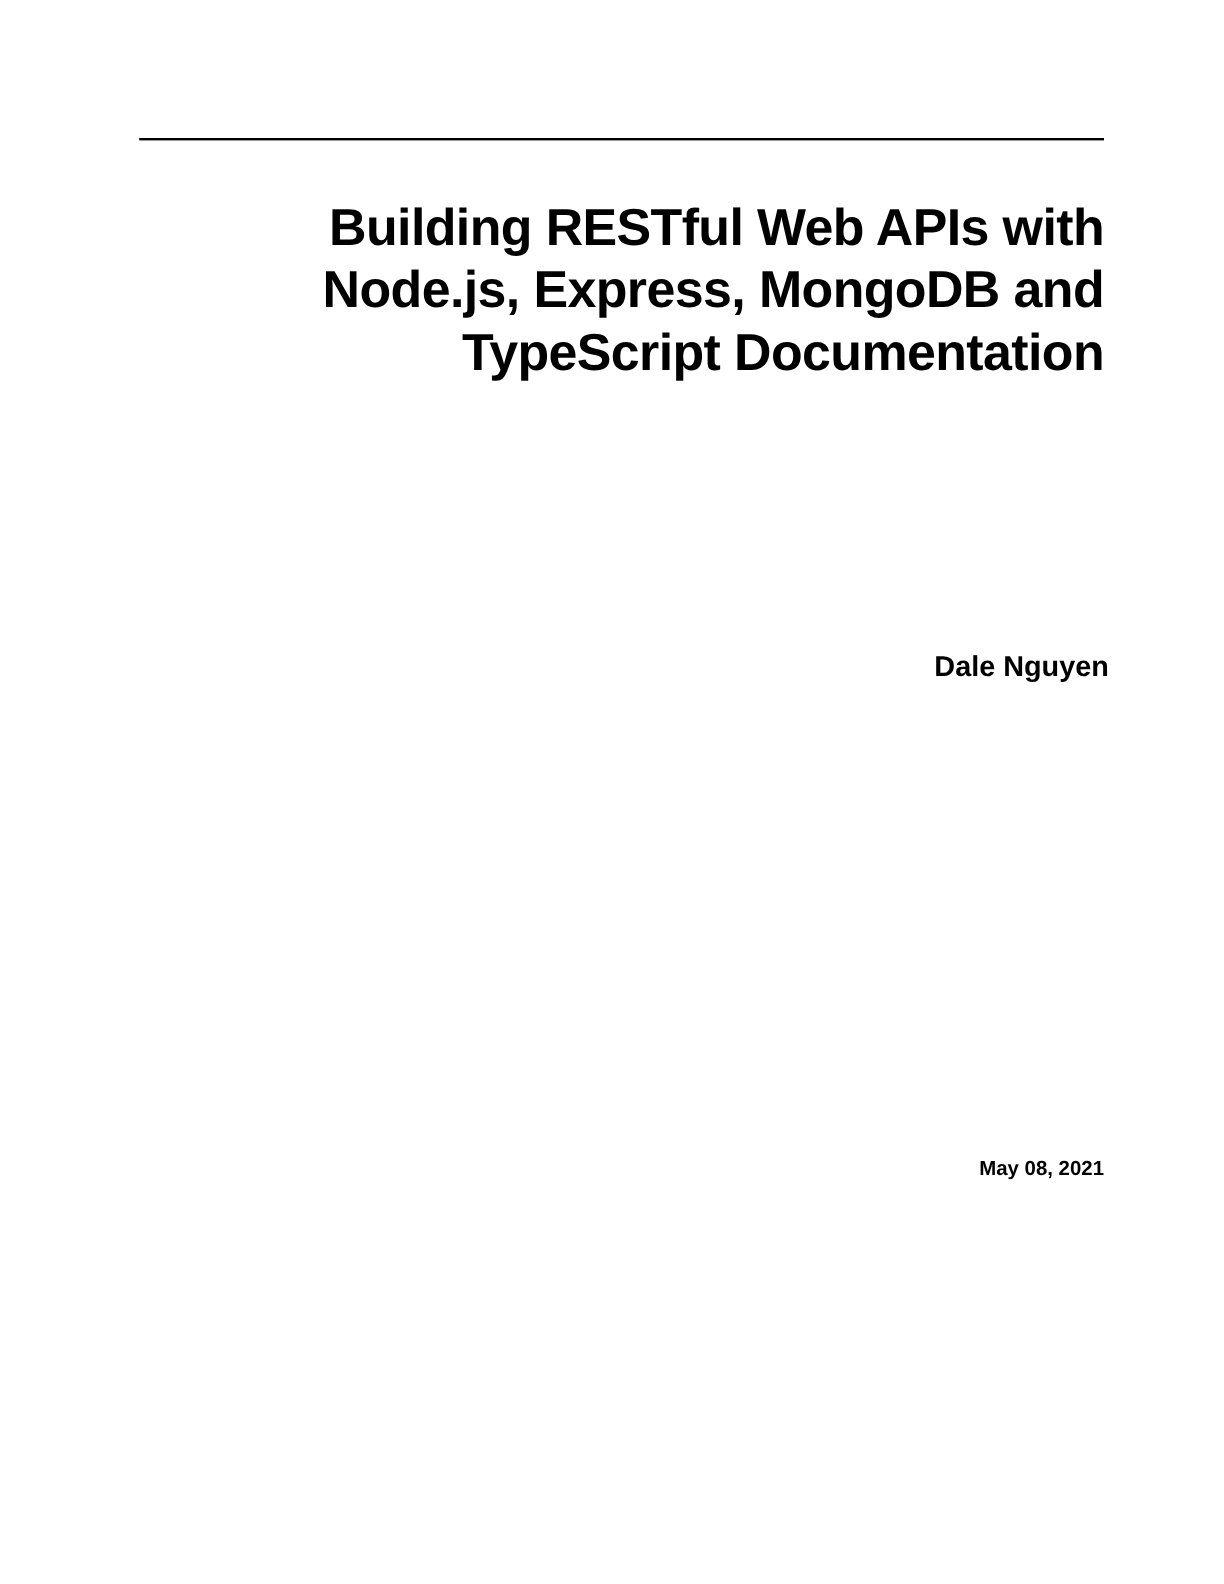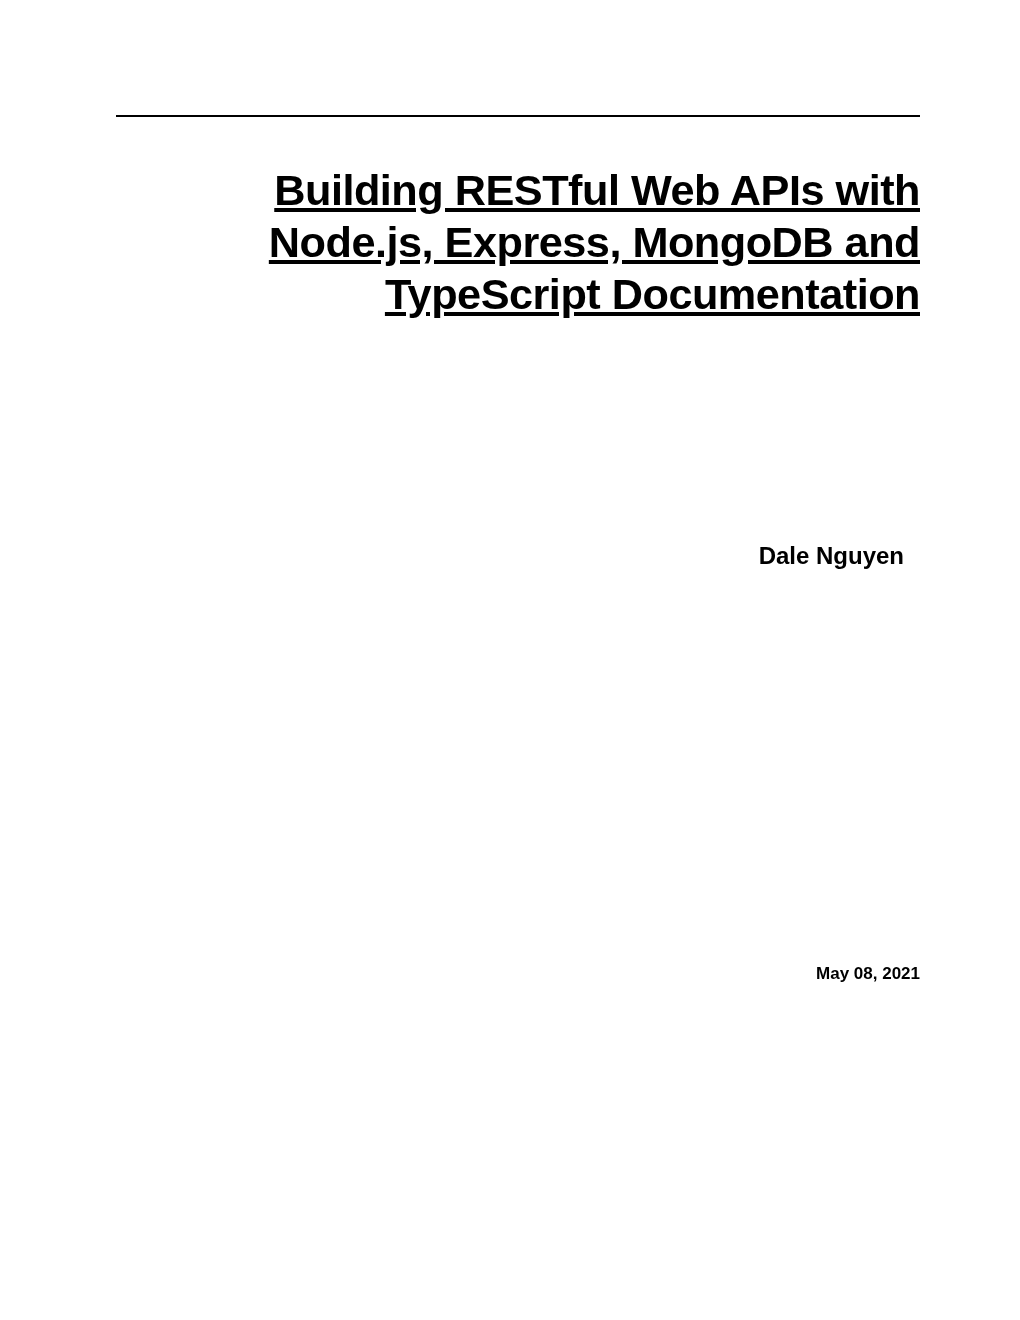--- a/index.html
+++ b/index.html
@@ -15,21 +15,20 @@
       color: #000000;
       position: relative;
     }
     .page {
       position: absolute;
       top: 0;
       left: 0;
       width: 1020px;
       height: 1320px;
       padding: 115px 100px 100px 116px;
-      text-decoration: underline;
     }
     .rule {
       border-top: 2px solid #000000;
       width: 100%;
       margin-bottom: 48px;
     }
     .title {
       font-size: 43.25px;
       font-weight: bold;
       text-align: right;
@@ -42,21 +41,21 @@
       font-weight: bold;
       font-style: italic;
       text-align: right;
       margin-top: 8px;
     }
     .author {
       font-size: 24px;
       font-weight: bold;
       text-align: right;
       position: absolute;
-      right: 116px;
+      right: 96px;
       top: 542px;
     }
     .date {
       font-size: 17px;
       font-weight: bold;
       text-align: left;
       position: absolute;
       right: 100px;
       top: 964px;
     }

